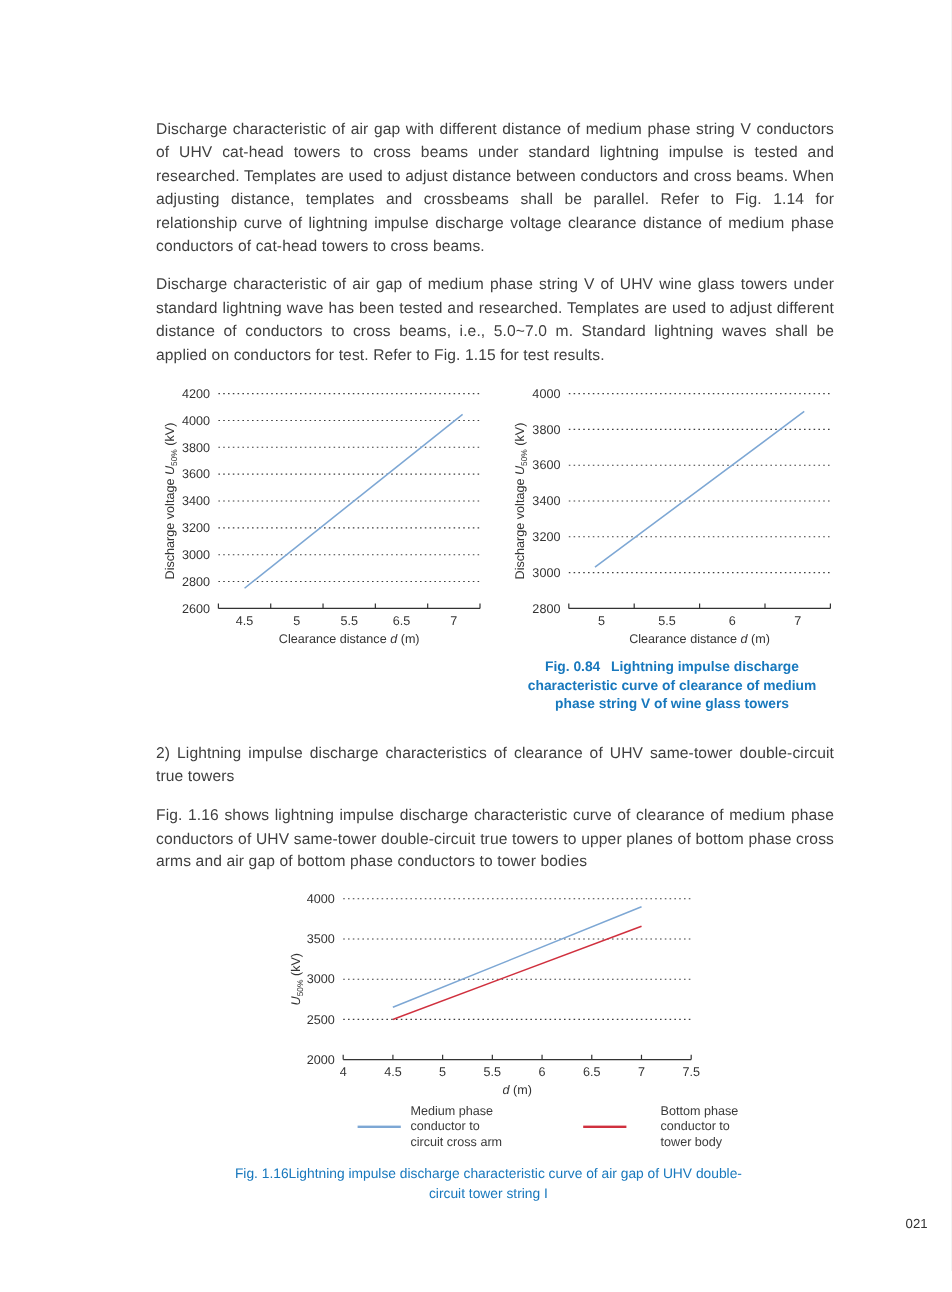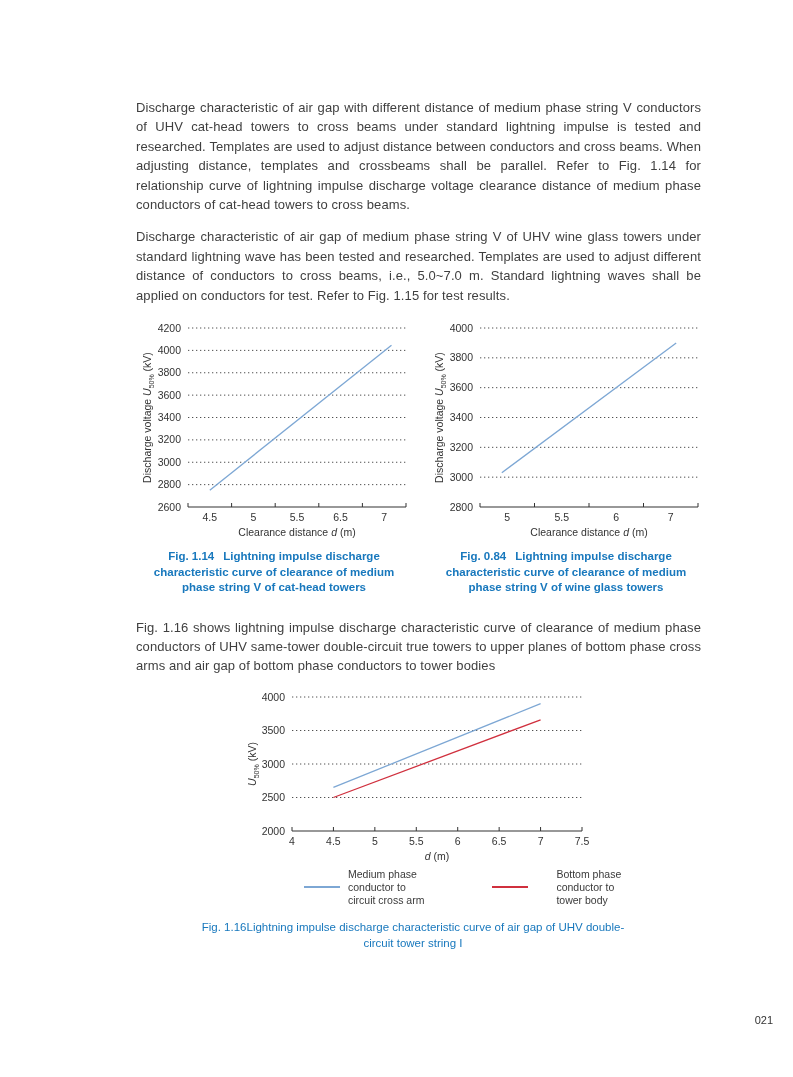--- a/index.html
+++ b/index.html
@@ -1,21 +1,21 @@
 <!DOCTYPE html>
 <html><head>
 <meta charset="utf-8">
 <style>
   html,body{margin:0;padding:0;background:#e8e8e8;}
   .page{
     width:793px;height:1077px;position:relative;background:#ffffff;
     font-family:"Liberation Sans",sans-serif;color:#3f3f3f;overflow:hidden;
     margin:0 auto;
   }
-  .content{position:absolute;left:136px;top:0;width:565px;}
+  .content{position:absolute;left:130px;top:0;width:565px;}
   .body-text{
     font-size:13px;line-height:19.4px;text-align:justify;margin:0 0 13px 0;
     color:#3f3f3f;letter-spacing:0.1px;
   }
   .spacer-top{height:98px;}
   .figures-row{
     display:flex;justify-content:space-between;margin:6px 0 22px -2px;width:572px;
   }
   .figure{width:280px;margin:0;display:flex;flex-direction:column;align-items:center;}
   .chart{display:block;}
@@ -82,23 +82,20 @@
             <line x1="270" y1="189" x2="270" y2="185" stroke="#333" stroke-width="1"></line>
             <text x="73.8" y="203" text-anchor="middle" font-size="10.5" fill="#333">4.5</text>
             <text x="117.4" y="203" text-anchor="middle" font-size="10.5" fill="#333">5</text>
             <text x="161" y="203" text-anchor="middle" font-size="10.5" fill="#333">5.5</text>
             <text x="204.6" y="203" text-anchor="middle" font-size="10.5" fill="#333">6.5</text>
             <text x="248.2" y="203" text-anchor="middle" font-size="10.5" fill="#333">7</text>
             <polyline points="73.8,172.2 255.5,27.3" fill="none" stroke="#7da7d4" stroke-width="1.3"></polyline>
             <text x="161" y="218" text-anchor="middle" font-size="10.5" fill="#333"><tspan>Clearance distance  </tspan><tspan font-style="italic">d</tspan><tspan> (m)</tspan></text>
             <text x="12" y="102.5" text-anchor="middle" font-size="10.5" fill="#333" transform="rotate(-90 12 99.5)"><tspan>Discharge voltage </tspan><tspan font-style="italic">U</tspan><tspan font-size="7" dy="2.5">50%</tspan><tspan dy="-2.5"> (kV)</tspan></text>
           </svg>
-        <figcaption class="caption">
-          <span class="caption-label">Fig. 1.14</span><span>Lightning impulse discharge characteristic curve of clearance of medium phase string V of cat-head towers</span>
-        </figcaption>
       </figure>
 
       <figure class="figure">
         <svg class="chart" width="276" height="225">
             <text x="45" y="192.5" text-anchor="end" font-size="10.5" fill="#333">2800</text>
             <line x1="52" y1="159.16666666666666" x2="270" y2="159.16666666666666" stroke="#3c3c3c" stroke-width="0.9" stroke-dasharray="1.3 2.7"></line>
             <text x="45" y="162.66666666666666" text-anchor="end" font-size="10.5" fill="#333">3000</text>
             <line x1="52" y1="129.33333333333334" x2="270" y2="129.33333333333334" stroke="#3c3c3c" stroke-width="0.9" stroke-dasharray="1.3 2.7"></line>
             <text x="45" y="132.83333333333334" text-anchor="end" font-size="10.5" fill="#333">3200</text>
             <line x1="52" y1="99.5" x2="270" y2="99.5" stroke="#3c3c3c" stroke-width="0.9" stroke-dasharray="1.3 2.7"></line>
@@ -122,20 +119,21 @@
             <polyline points="73.8,154.7 248.2,24.9" fill="none" stroke="#7da7d4" stroke-width="1.3"></polyline>
             <text x="161" y="218" text-anchor="middle" font-size="10.5" fill="#333"><tspan>Clearance distance  </tspan><tspan font-style="italic">d</tspan><tspan> (m)</tspan></text>
             <text x="12" y="102.5" text-anchor="middle" font-size="10.5" fill="#333" transform="rotate(-90 12 99.5)"><tspan>Discharge voltage </tspan><tspan font-style="italic">U</tspan><tspan font-size="7" dy="2.5">50%</tspan><tspan dy="-2.5"> (kV)</tspan></text>
           </svg>
         <figcaption class="caption">
           <span class="caption-label">Fig. 0.84</span><span>Lightning impulse discharge characteristic curve of clearance of medium phase string V of wine glass towers</span>
         </figcaption>
       </figure>
     </div>
 
+    <p class="body-text">2) Lightning impulse discharge characteristics of clearance of UHV same-tower double-circuit true towers</p>
 
     <p class="body-text">Fig. 1.16 shows lightning impulse discharge characteristic curve of clearance of medium phase conductors of UHV same-tower double-circuit true towers to upper planes of bottom phase cross arms and air gap of bottom phase conductors to tower bodies</p>
 
     <figure class="figure-wide" style="margin:0;">
       <svg class="chart" width="352" height="177">
           <text x="44" y="145.5" text-anchor="end" font-size="10.5" fill="#333">2000</text>
           <line x1="51" y1="108.5" x2="341" y2="108.5" stroke="#3c3c3c" stroke-width="0.9" stroke-dasharray="1.3 2.7"></line>
           <text x="44" y="112" text-anchor="end" font-size="10.5" fill="#333">2500</text>
           <line x1="51" y1="75" x2="341" y2="75" stroke="#3c3c3c" stroke-width="0.9" stroke-dasharray="1.3 2.7"></line>
           <text x="44" y="78.5" text-anchor="end" font-size="10.5" fill="#333">3000</text>

